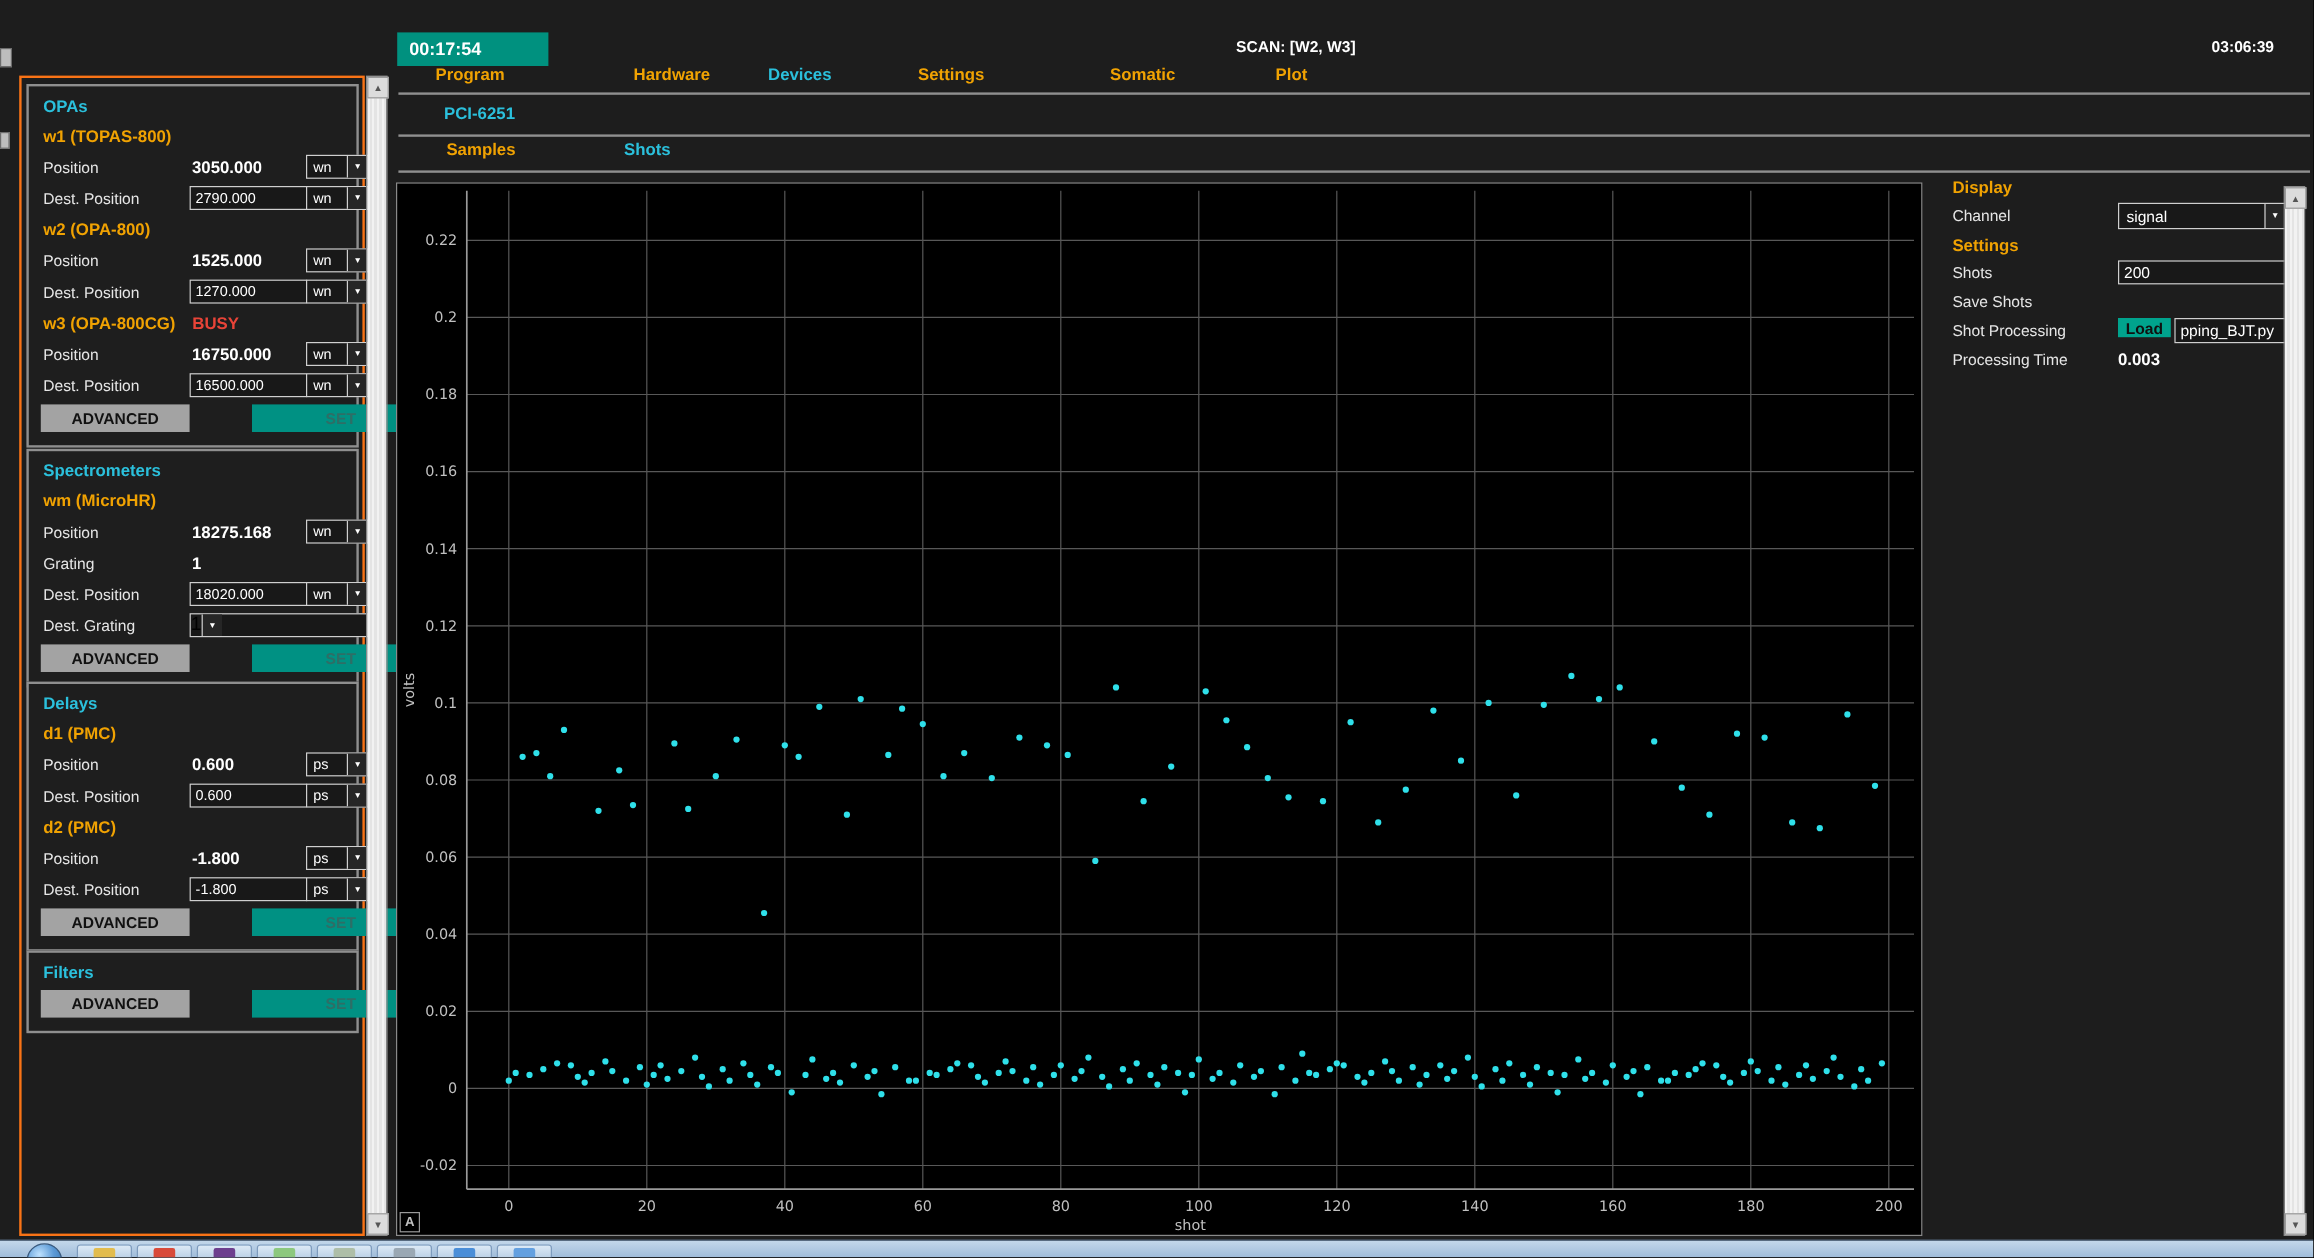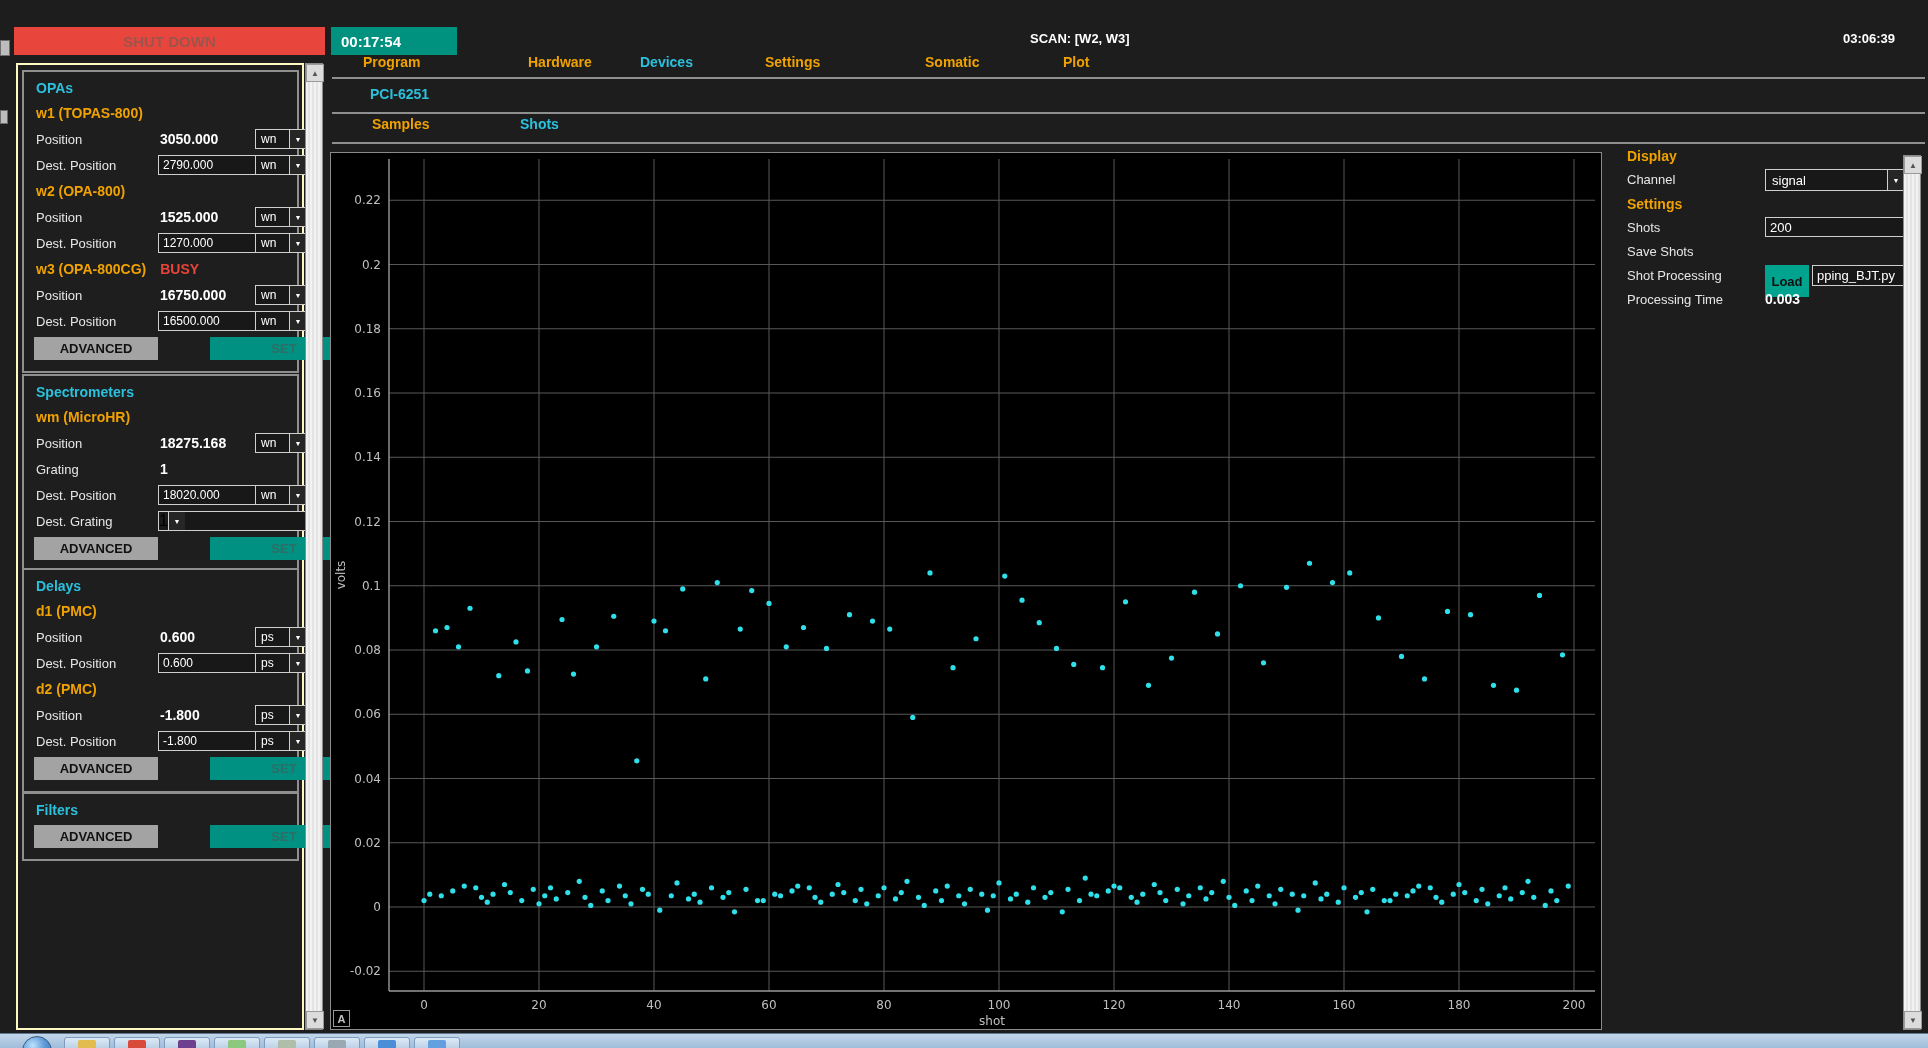--- a/index.html
+++ b/index.html
@@ -26,21 +26,21 @@
   .clock{position:absolute;left:1843px;top:31px;color:#fff;font-weight:bold;font-size:13px;}
   .edge-frag{position:absolute;background:#bdbdbd;border:1px solid #6d6d6d;box-sizing:border-box;}
   
   .hline{position:absolute;left:332px;width:1593px;height:2px;background:#8f8f8f;}
   .nav-item{position:absolute;top:54px;font-weight:bold;font-size:14px;cursor:default;}
   .nav-yellow{color:#f0a202;} .nav-cyan{color:#2bc0dc;}
   .devtab{position:absolute;left:370px;top:86px;font-weight:bold;font-size:14px;color:#2bc0dc;}
   .subtab{position:absolute;top:116px;font-weight:bold;font-size:14px;}
   
   .left-outer{position:absolute;left:16px;top:63px;width:288px;height:967px;
-    border:2px solid #fef9c3;box-sizing:border-box;background:#1d1d1d;}
+    border:2px solid #f97316;box-sizing:border-box;background:#1d1d1d;}
   .section{position:absolute;left:4px;width:277px;border:2px solid #8f8f8f;box-sizing:border-box;
     background:#1e1e1e;padding:4px 0 7px 0;}
   .sec-title{height:24px;display:flex;align-items:center;padding-left:12px;
     color:#2bc0dc;font-weight:bold;font-size:14px;}
   .group-h{height:26px;display:flex;align-items:center;padding-left:12px;
     color:#f0a202;font-weight:bold;font-size:14px;}
   .group-status{color:#e84438;margin-left:14px;}
   .frow{position:relative;height:26px;display:flex;align-items:center;}
   .frow .lbl{margin-left:12px;color:#e6e6e6;font-size:13px;}
   .val{position:absolute;left:136px;color:#fff;font-weight:bold;font-size:14px;white-space:nowrap;
@@ -72,21 +72,21 @@
     color:#c0c0c0;font-size:11px;font-weight:bold;display:flex;align-items:center;justify-content:center;}
   
   .right-panel{position:absolute;left:1613px;top:144px;width:292px;height:886px;}
   .rp-h{position:absolute;left:14px;color:#f0a202;font-weight:bold;font-size:14px;}
   .rp-l{position:absolute;left:14px;color:#e6e6e6;font-size:13px;}
   .rp-dd{position:absolute;left:152px;width:140px;height:22px;background:#181818;border:1px solid #cfcfcf;
     box-sizing:border-box;display:flex;align-items:center;}
   .rp-dd .uval{flex:1;color:#fff;font-size:13px;padding-left:6px;}
   .rp-input{position:absolute;left:152px;width:136px;height:18px;background:#181818;border:1px solid #cfcfcf;
     color:#fff;font-size:13px;font-family:"Liberation Sans",sans-serif;padding:0 4px;}
-  .rp-load{position:absolute;left:152px;width:44px;height:32px;background:#00a38d;color:#101010;
+  .rp-load{position:absolute;left:152px;width:44px;height:16px;background:#00a38d;color:#101010;
     font-weight:bold;font-size:13px;display:flex;align-items:center;justify-content:center;}
   .rp-file{position:absolute;left:199px;width:93px;height:21px;background:#181818;border:1px solid #cfcfcf;
     box-sizing:border-box;color:#fff;font-size:13px;display:flex;align-items:center;padding-left:4px;
     white-space:nowrap;overflow:hidden;}
   .rp-val{position:absolute;left:152px;color:#fff;font-weight:bold;font-size:14px;}
   
   .taskbar{position:absolute;left:0;bottom:0;width:1928px;height:14px;
     background:linear-gradient(180deg,#c3d7ea,#9fbcda);border-top:1px solid #5f7690;}
   .start-orb{position:absolute;left:22px;top:2px;width:30px;height:30px;border-radius:50%;
     background:radial-gradient(circle at 35% 30%,#bfe2ff 0%,#5c9ad6 45%,#2f6aa8 100%);
@@ -97,21 +97,20 @@
 </style>
 </head>
 <body>
 
 <div id="app">
 
 
   <div class="edge-frag" style="left:0;top:40px;width:10px;height:16px;"></div>
   <div class="edge-frag" style="left:0;top:110px;width:8px;height:14px;"></div>
 
-  <div class="shutdown-btn">SHUT DOWN</div>
   <div class="timer-box">00:17:54</div>
   <div class="scan-label">SCAN: [W2, W3]</div>
   <div class="clock">03:06:39</div>
 
   <div id="nav-row">
       <div class="nav-item nav-yellow" style="left: 363px;">Program</div>
       <div class="nav-item nav-yellow" style="left: 500px; padding-left: 28px;">Hardware</div>
       <div class="nav-item nav-cyan" style="left: 640px;">Devices</div>
       <div class="nav-item nav-yellow" style="left: 765px;">Settings</div>
       <div class="nav-item nav-yellow" style="left: 925px;">Somatic</div>

